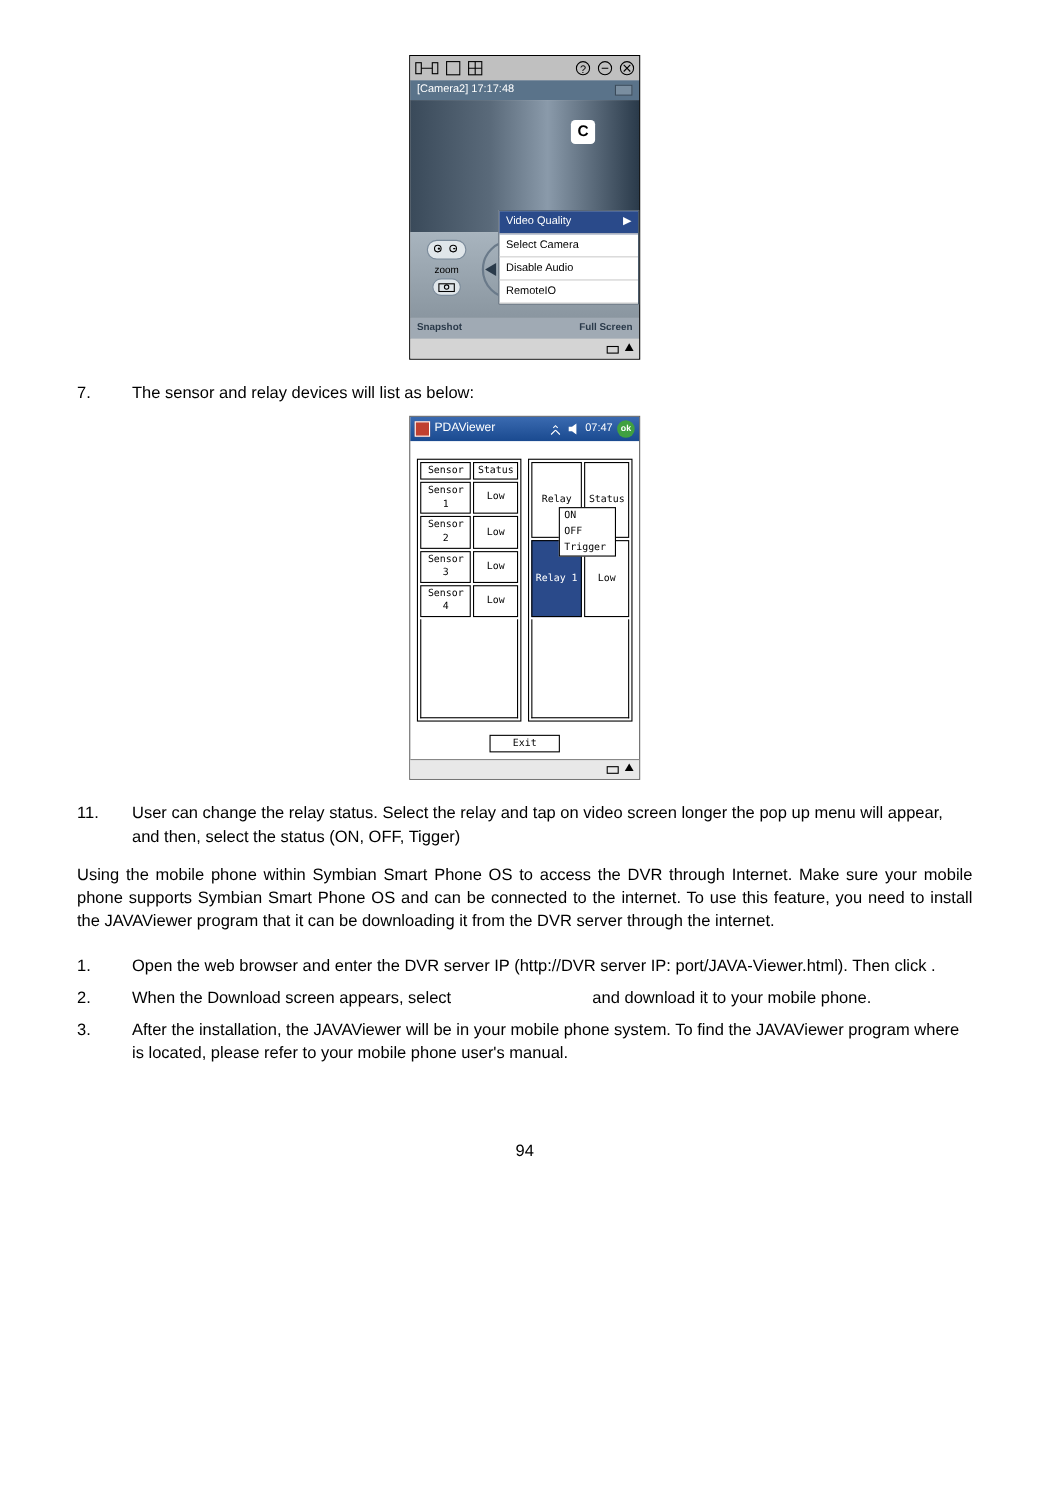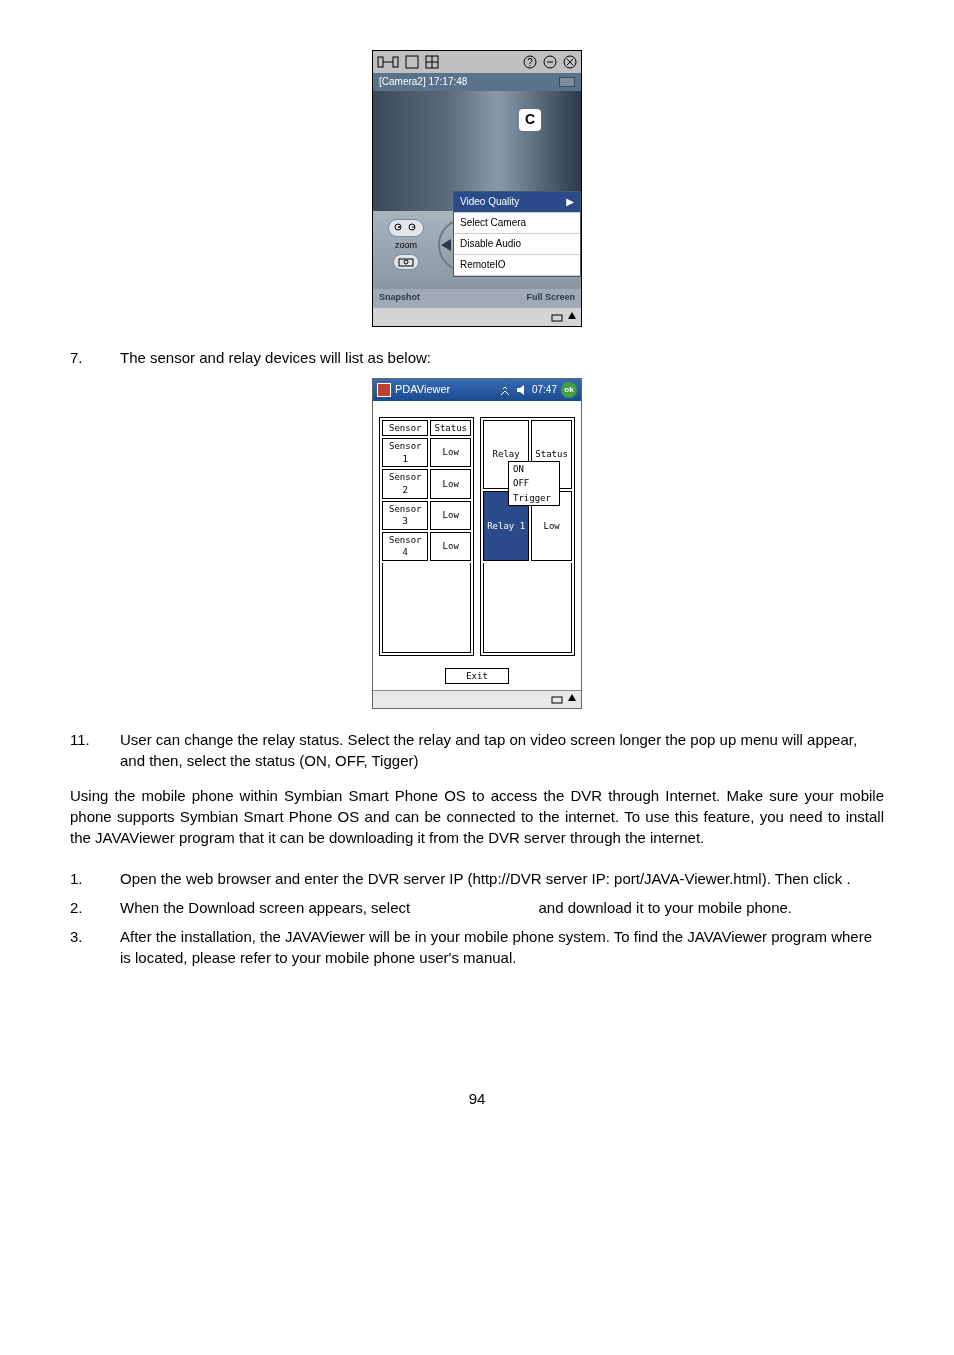--- a/index.html
+++ b/index.html
@@ -187,21 +187,21 @@
       align-items: center;
       padding-right: 4px;
       gap: 4px;
     }
     
     .para { margin: 14px 0; text-align: justify; }
     
     .sub-list { margin-top: 20px; }
     .sub-list .num-item .n { width: 50px; }
     
-    .page-num { text-align: center; margin-top: 120px; font-size: 15px; }
+    .page-num { text-align: center; margin-top: 68px; font-size: 15px; }
     
     svg { display: block; }
   </style>
 </head>
 <body>
 
 <div class="center-block">
   <div class="device-screen">
     <div class="device-topbar">
       <span class="tb-icon">

